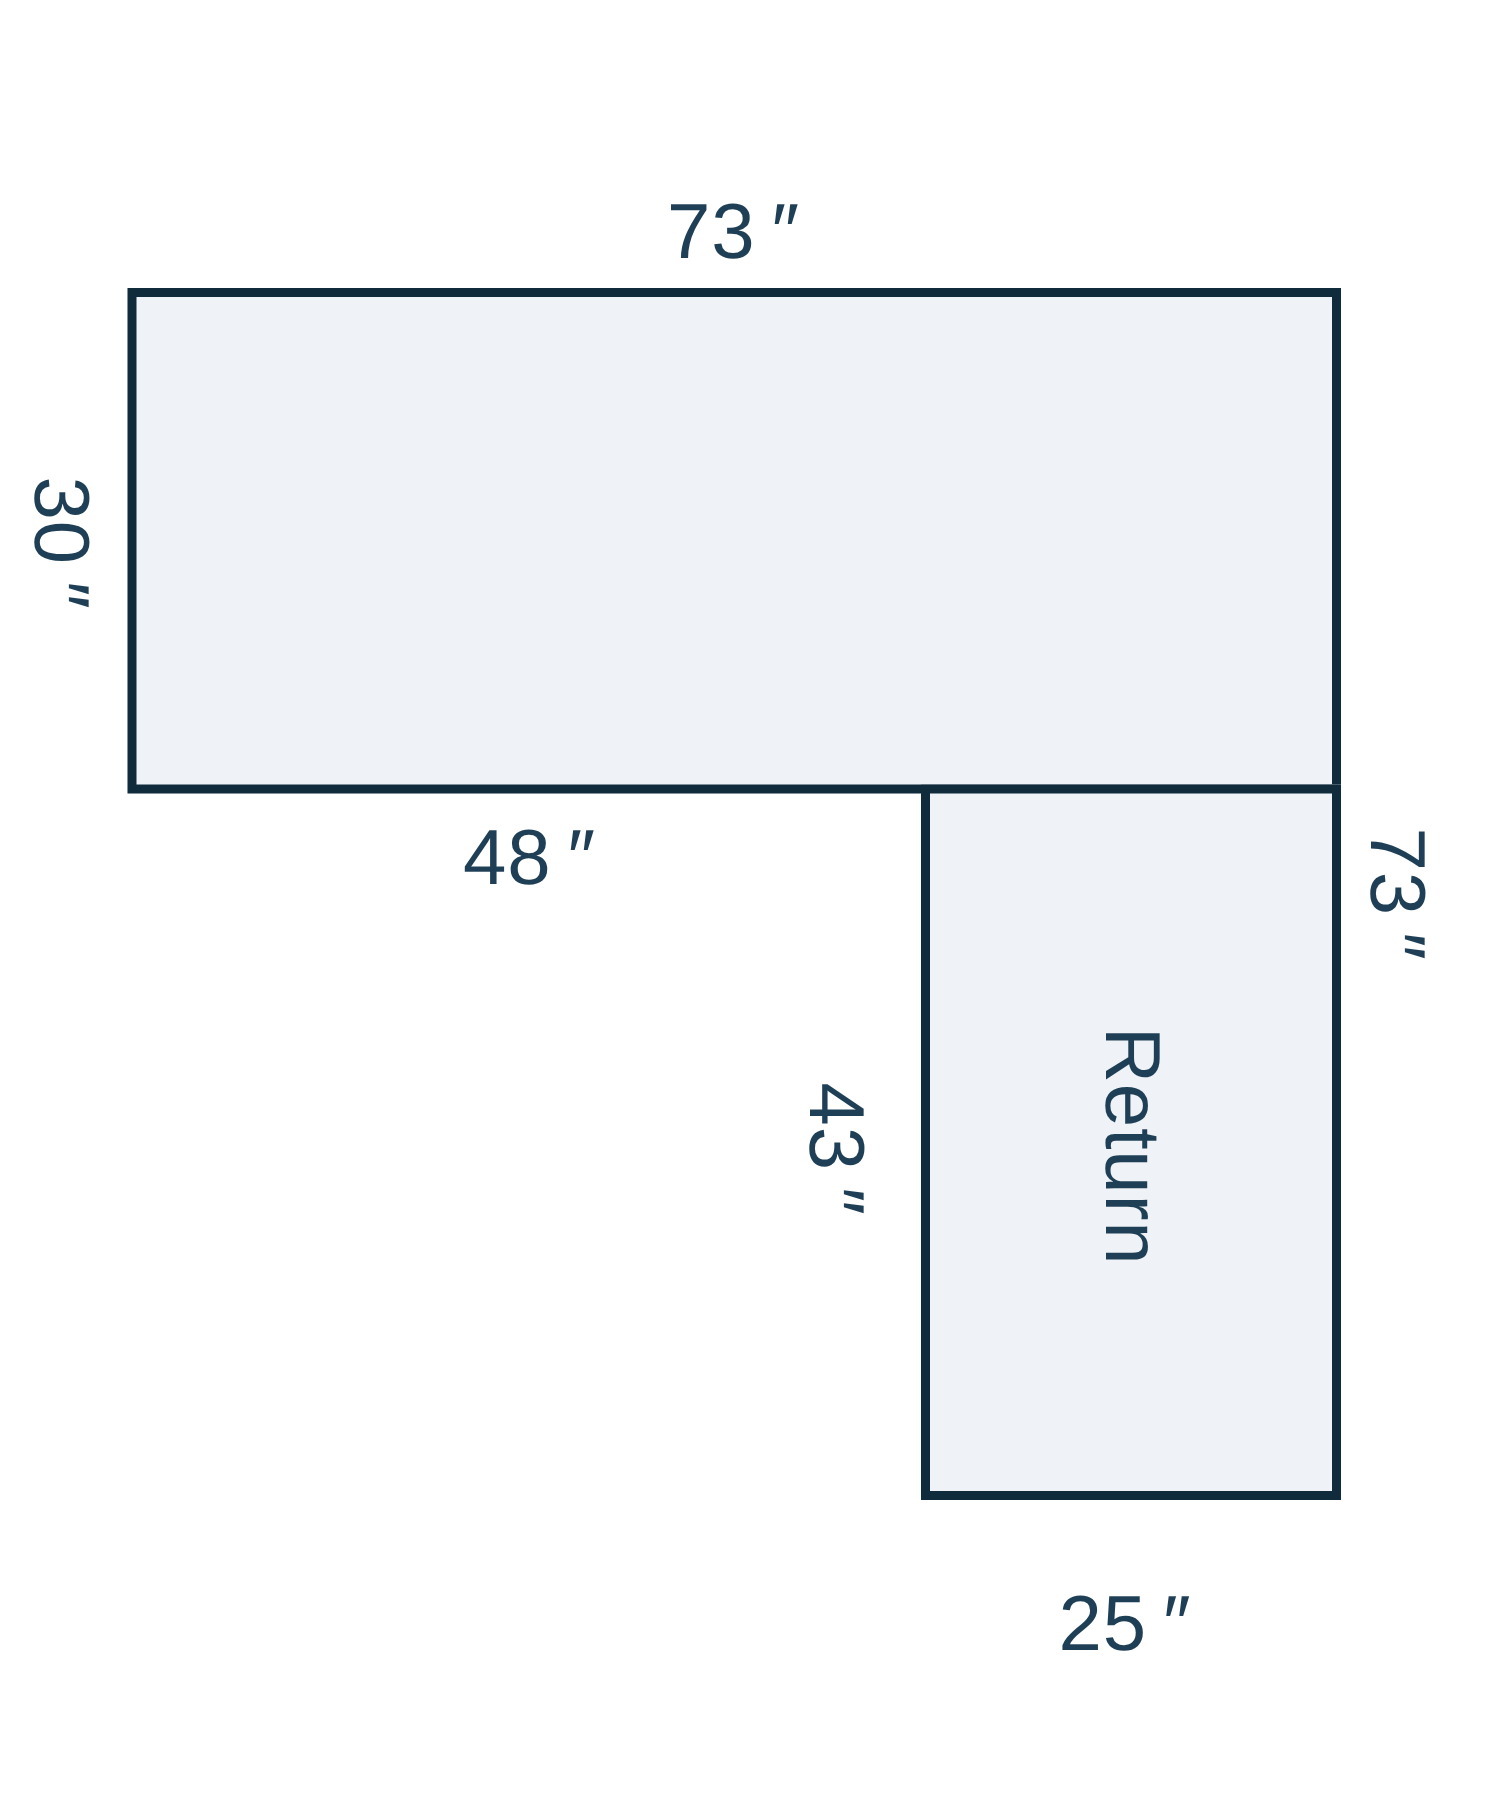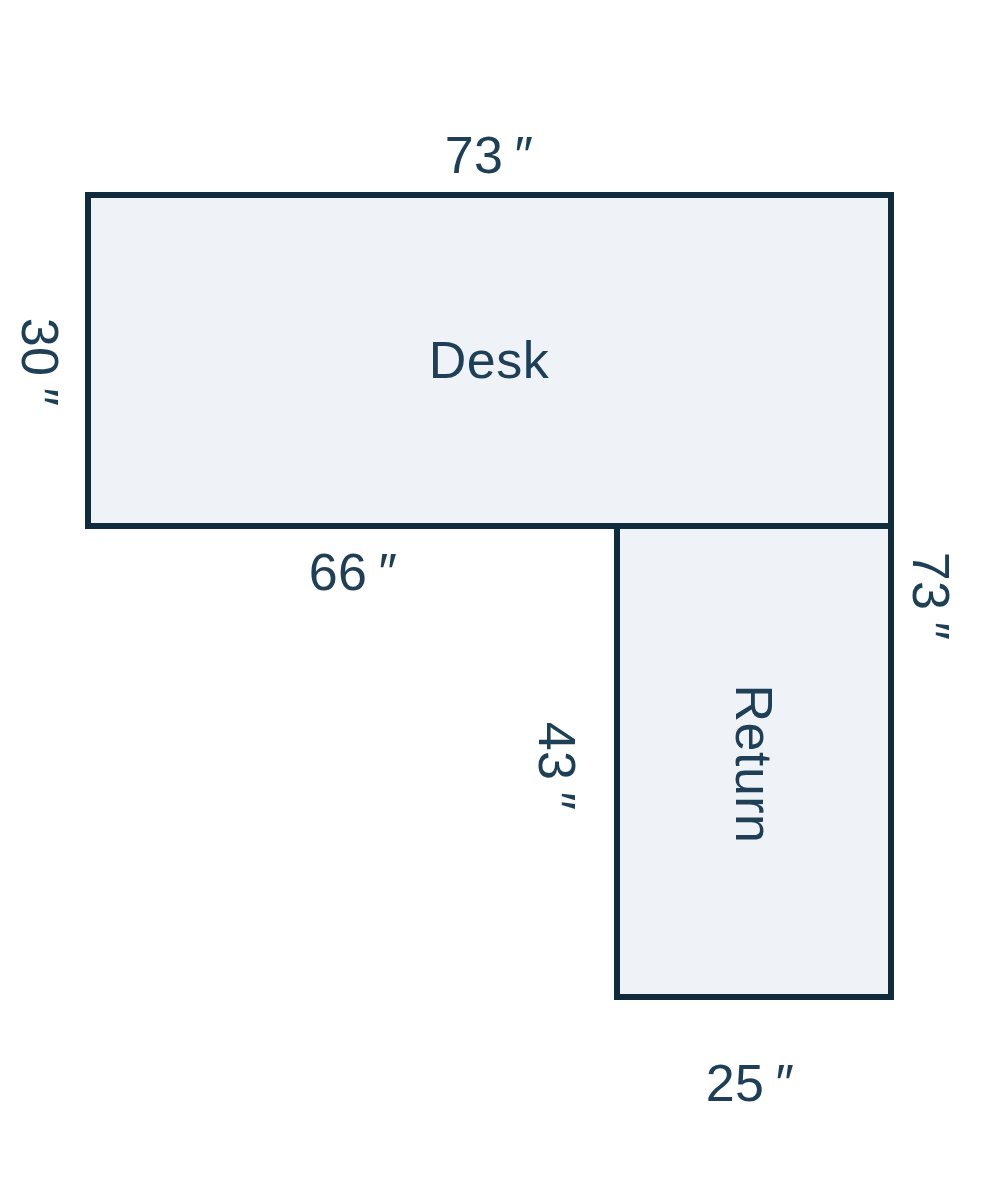--- a/index.html
+++ b/index.html
@@ -61,23 +61,22 @@
 <div class="stage">
 
   <div class="shape shape-desk"></div>
 
   <div class="shape shape-return"></div>
 
   <div class="lbl pos-dim-top">73 ″</div>
 
   <div class="lbl rot pos-dim-left">30 ″</div>
 
-  <div class="lbl pos-desk-label">Desk</div>
 
-  <div class="lbl pos-dim-48">66 ″</div>
+  <div class="lbl pos-dim-48">48 ″</div>
 
   <div class="lbl rot pos-dim-right">73 ″</div>
 
   <div class="lbl rot pos-dim-43">43 ″</div>
 
   <div class="lbl rot pos-return-label">Return</div>
 
   <div class="lbl pos-dim-25">25 ″</div>
 
 </div>

